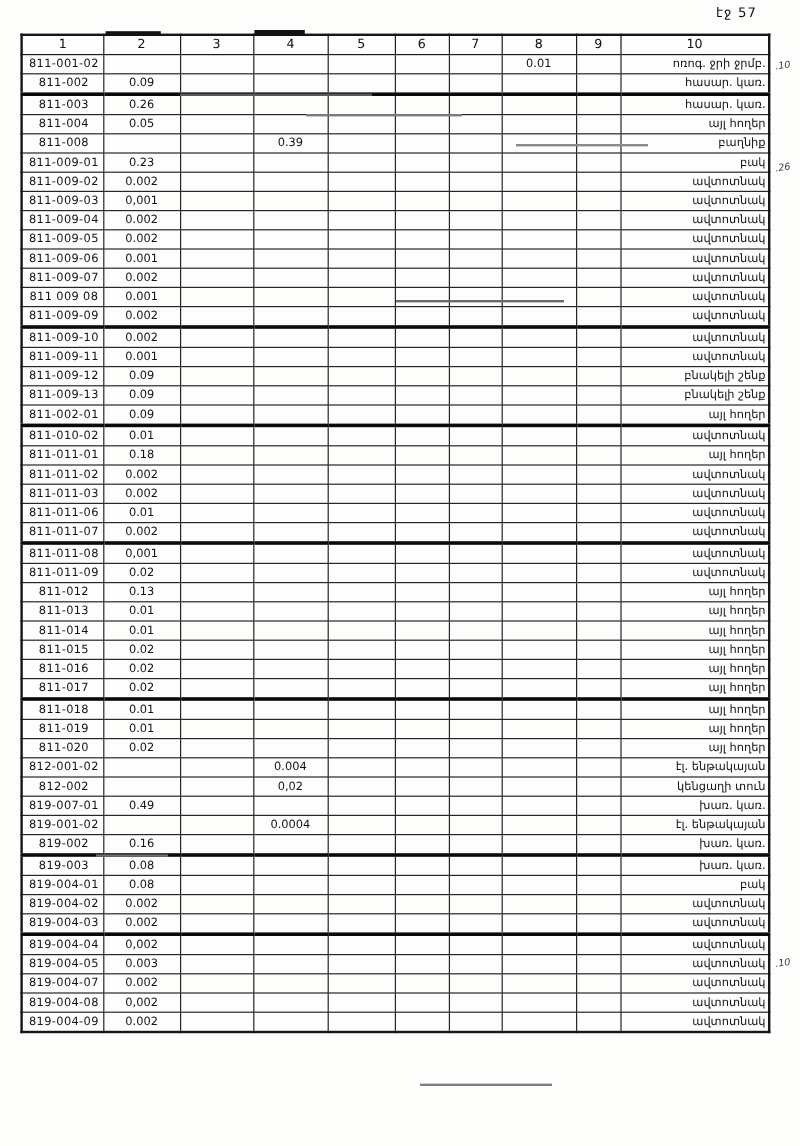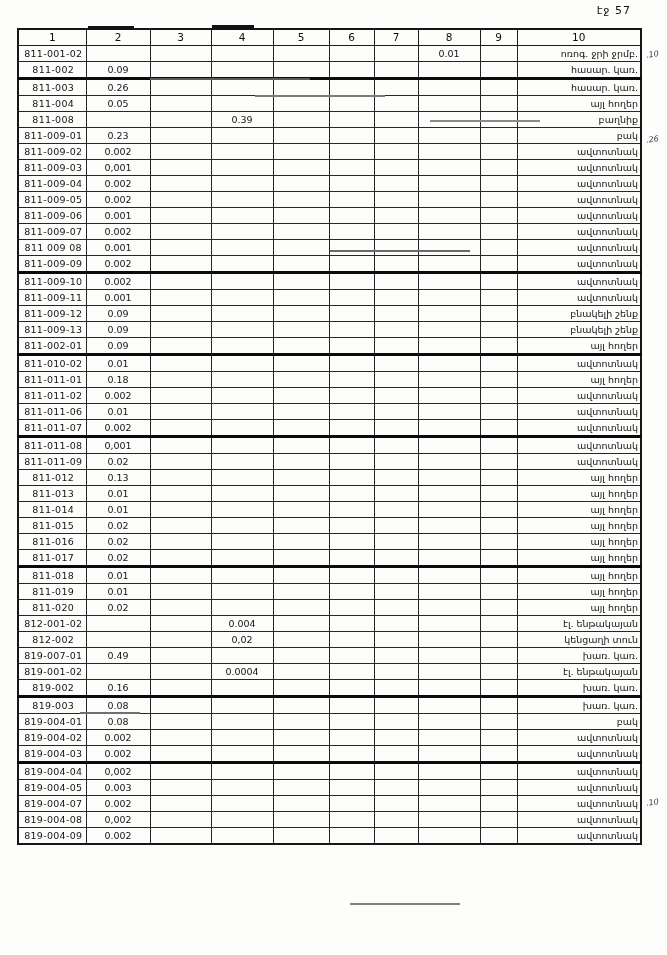--- a/index.html
+++ b/index.html
@@ -330,20 +330,32 @@
         <td class="c3"></td>
         <td class="c4"></td>
         <td class="c5"></td>
         <td class="c6"></td>
         <td class="c7"></td>
         <td class="c8"></td>
         <td class="c9"></td>
         <td class="c10">ավտոտնակ</td>
       </tr>
       <tr>
+        <td class="c1">811-011-03</td>
+        <td class="c2">0.002</td>
+        <td class="c3"></td>
+        <td class="c4"></td>
+        <td class="c5"></td>
+        <td class="c6"></td>
+        <td class="c7"></td>
+        <td class="c8"></td>
+        <td class="c9"></td>
+        <td class="c10">ավտոտնակ</td>
+      </tr>
+      <tr>
         <td class="c1">811-011-06</td>
         <td class="c2">0.01</td>
         <td class="c3"></td>
         <td class="c4"></td>
         <td class="c5"></td>
         <td class="c6"></td>
         <td class="c7"></td>
         <td class="c8"></td>
         <td class="c9"></td>
         <td class="c10">ավտոտնակ</td>

